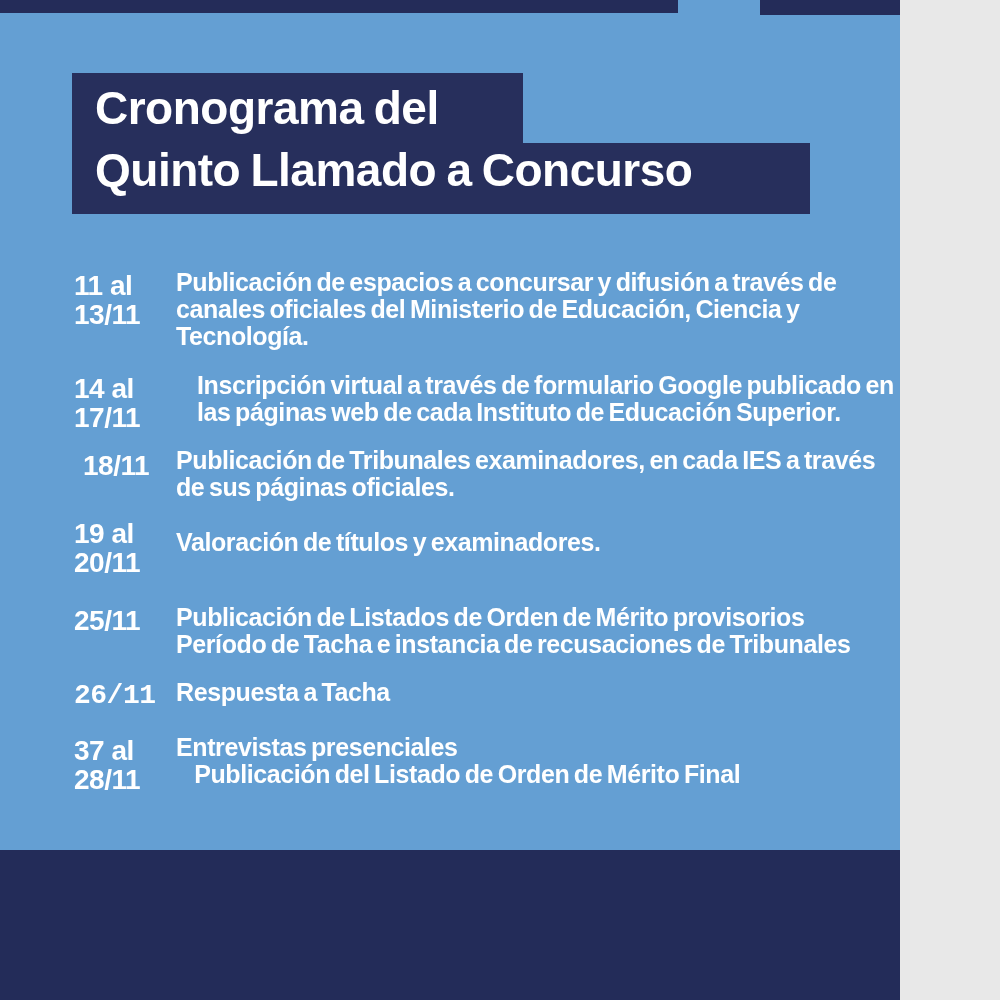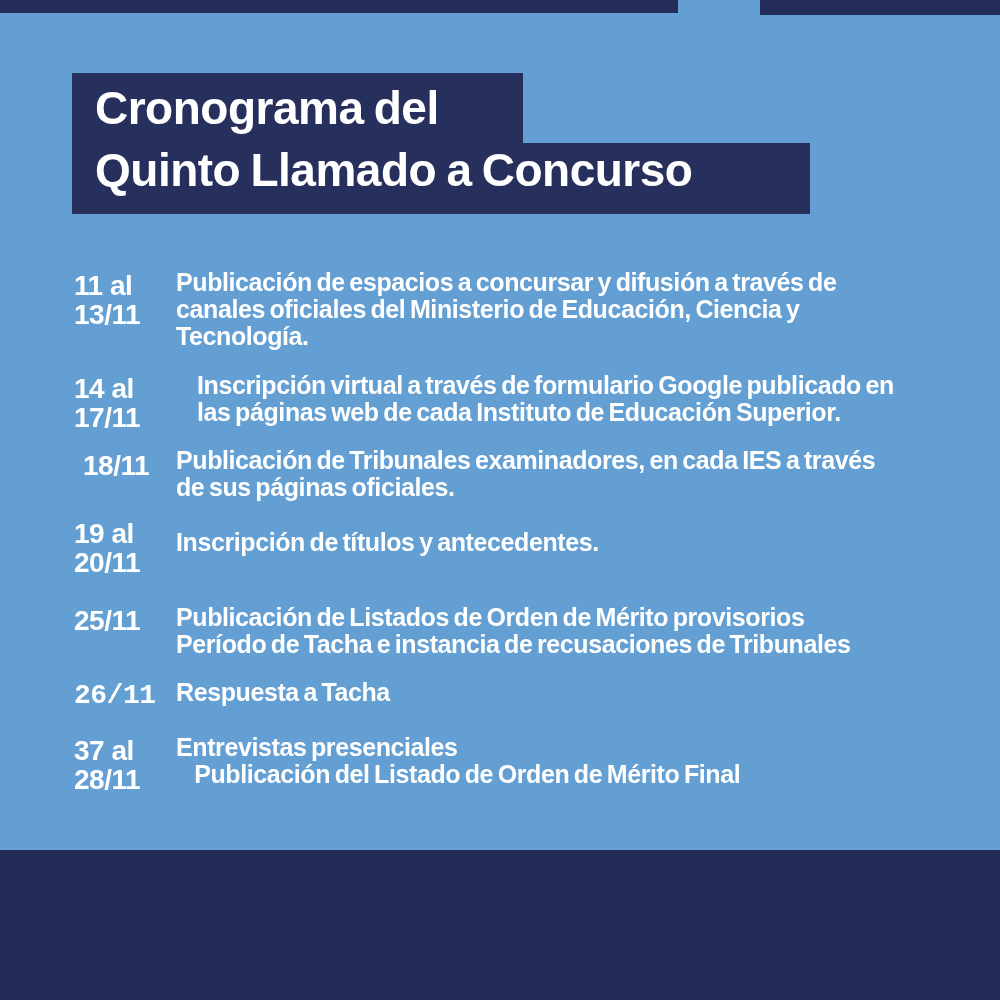--- a/index.html
+++ b/index.html
@@ -1,17 +1,17 @@
 <!DOCTYPE html>
 <html><head>
 <meta charset="utf-8">
 <style>
   html,body { margin:0; padding:0; background:#e8e8e8; }
   .canvas {
-    position:relative; width:1000px; height:1000px; overflow:hidden;
+    position:relative; width:900px; height:1000px; overflow:hidden;
     background:#649fd3;
     font-family:"Liberation Sans", sans-serif;
     color:#ffffff;
   }
   
   .topbar-left  { position:absolute; left:0;   top:0; width:678px; height:13px; background:#242c59; }
   .topbar-right { position:absolute; left:760px;top:0; width:240px; height:15px; background:#242c59; }
 
   
   .title-block-1 { position:absolute; left:72px; top:73px;  width:451px; height:70px; background:#272f5c; }
@@ -69,21 +69,21 @@
 17/11</div>
   <div class="desc r2m">Inscripción virtual a través de formulario Google publicado en
 las páginas web de cada Instituto de Educación Superior.</div>
 
   <div class="date r3d">18/11</div>
   <div class="desc r3m">Publicación de Tribunales examinadores, en cada IES a través
 de sus páginas oficiales.</div>
 
   <div class="date r4d">19 al
 20/11</div>
-  <div class="desc r4m">Inscripción de títulos y antecedentes.</div>
+  <div class="desc r4m">Valoración de títulos y examinadores.</div>
 
   <div class="date r5d">25/11</div>
   <div class="desc r5m">Publicación de Listados de Orden de Mérito provisorios
 Período de Tacha e instancia de recusaciones de Tribunales</div>
 
   <div class="date r6d">26/11</div>
   <div class="desc r6m">Respuesta a Tacha</div>
 
   <div class="date r7d">37 al
 28/11</div>

